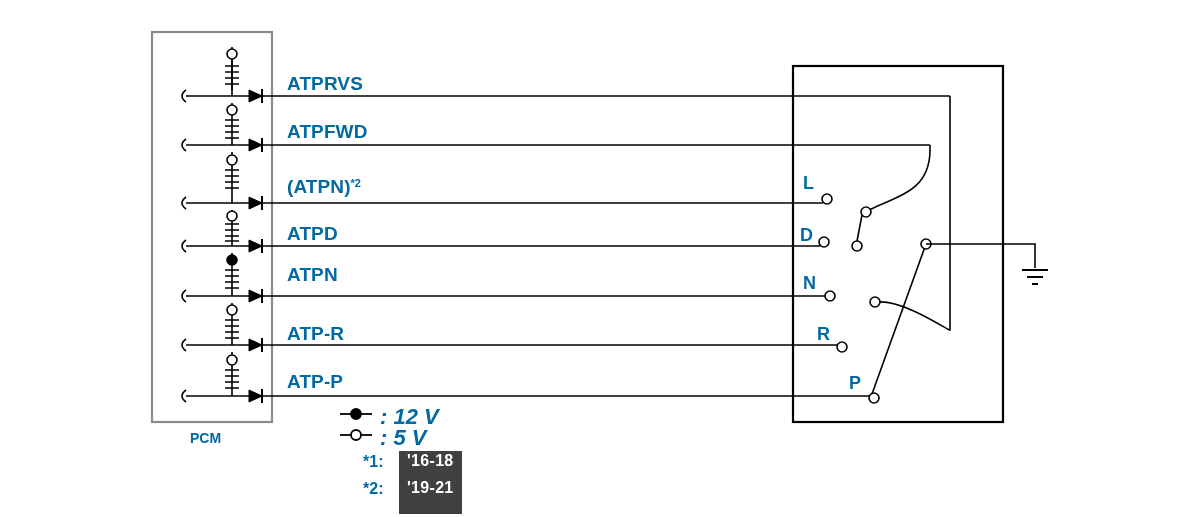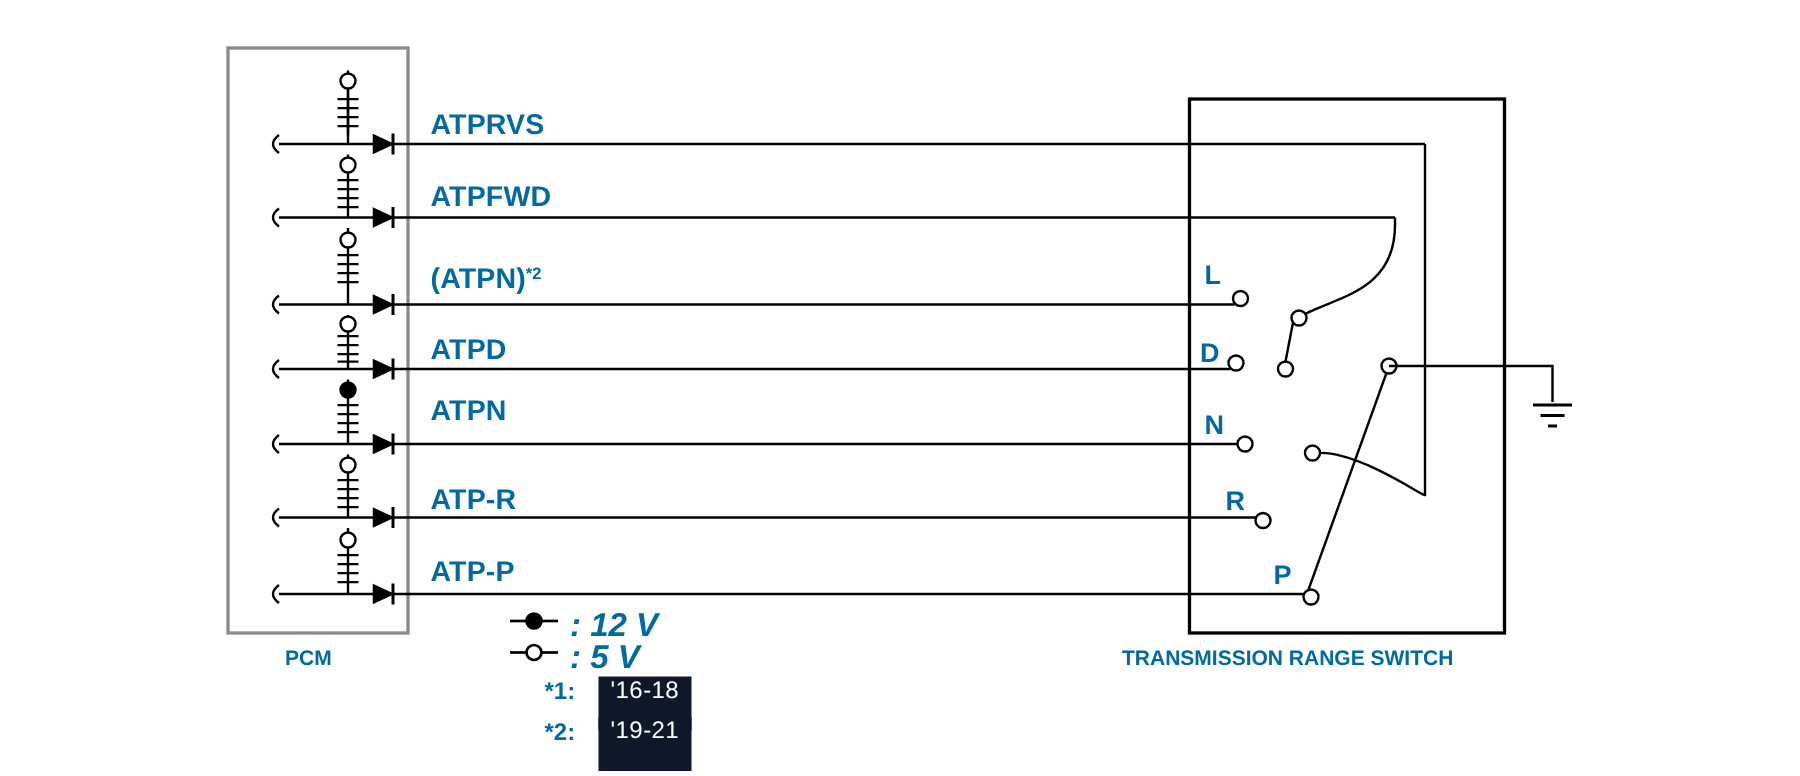--- a/index.html
+++ b/index.html
@@ -52,24 +52,24 @@
     font-size: 22px;
     font-weight: 700;
     font-style: italic;
   }
   .note-text {
     font-size: 16px;
     font-weight: 700;
   }
   .chip {
     position: absolute;
-    background: #0f172a;
+    background: #404040;
     color: #ffffff;
     font-size: 16px;
-    font-weight: 400;
+    font-weight: 700;
     padding: 2px 8px 17px 8px;
     letter-spacing: 0.3px;
     line-height: 1.05;
   }
 </style>
 </head>
 <body>
 
 <div id="canvas">
 
@@ -215,21 +215,20 @@
 
   <div class="lbl signal-label" style="left:287px; top:371px;">ATP-P</div>
 
   <div class="lbl gear-label" style="left:803px; top:173px;">L</div>
   <div class="lbl gear-label" style="left:800px; top:225px;">D</div>
   <div class="lbl gear-label" style="left:803px; top:273px;">N</div>
   <div class="lbl gear-label" style="left:817px; top:324px;">R</div>
   <div class="lbl gear-label" style="left:849px; top:373px;">P</div>
 
   <div class="lbl caption" style="left:190px; top:430px;">PCM</div>
-  <div class="lbl caption" style="left:748px; top:430px;">TRANSMISSION RANGE SWITCH</div>
 
   <div class="lbl legend-text" style="left:380px; top:404px;">: 12 V</div>
   <div class="lbl legend-text" style="left:380px; top:425px;">: 5 V</div>
 
   <div class="lbl note-text" style="left:363px; top:453px;">*1:</div>
   <div class="chip" style="left:399px; top:451px;">'16-18</div>
 
   <div class="lbl note-text" style="left:363px; top:480px;">*2:</div>
   <div class="chip" style="left:399px; top:478px;">'19-21</div>
 

